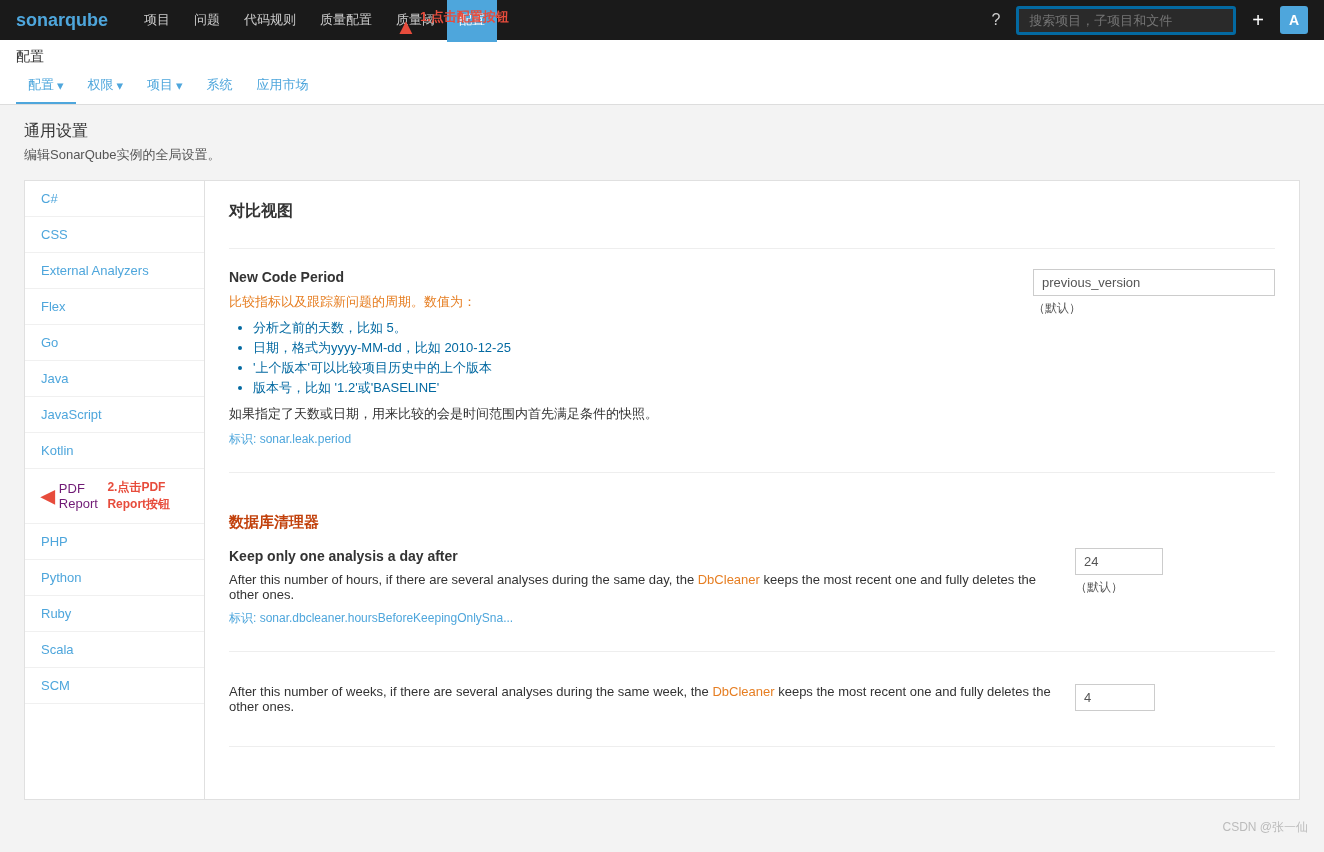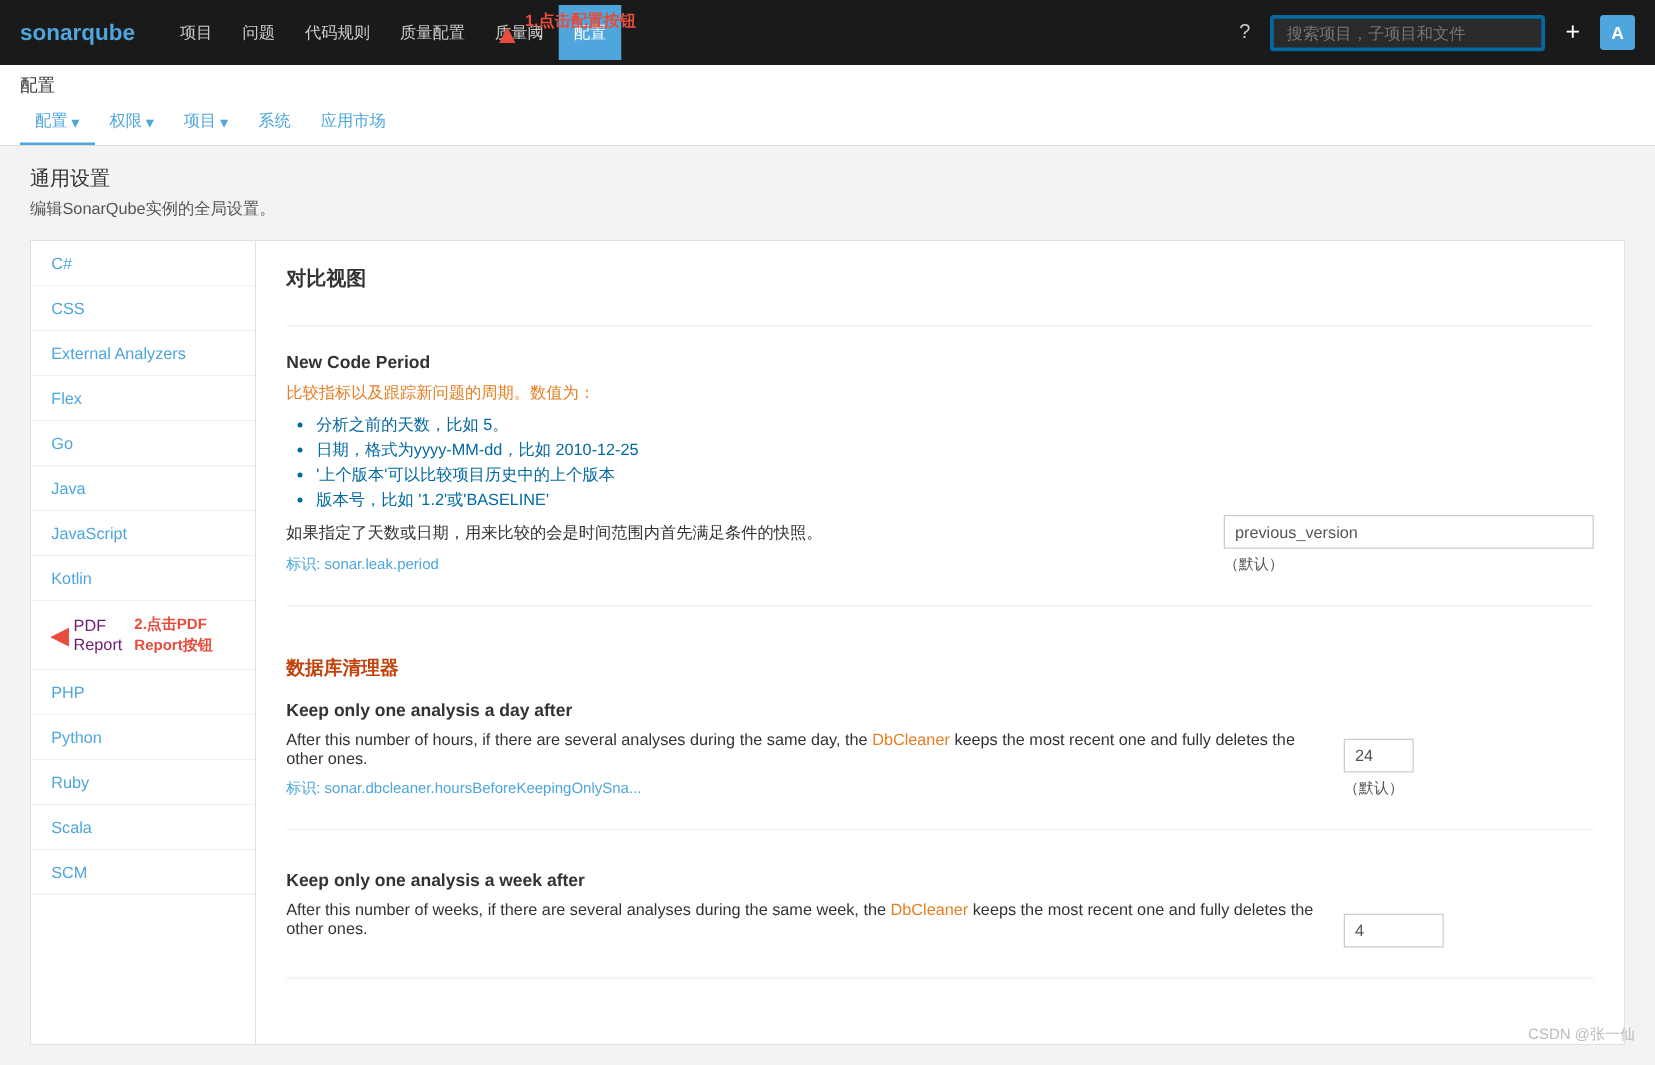--- a/index.html
+++ b/index.html
@@ -5,21 +5,21 @@
     * { margin: 0; padding: 0; box-sizing: border-box; }
     body { font-family: Arial, sans-serif; font-size: 13px; color: #333; background: #f3f3f3; }
 
     
     .top-nav {
       background: #1a1a1a;
       color: #ccc;
       display: flex;
       align-items: center;
       padding: 0 16px;
-      height: 52px;
+      height: 40px;
       position: relative;
     }
     .top-nav .logo {
       display: flex;
       align-items: center;
       margin-right: 24px;
     }
     .logo-text {
       font-size: 18px;
       font-weight: bold;
@@ -197,21 +197,21 @@
       font-size: 13px;
       margin-bottom: 8px;
     }
     .setting-tag {
       color: #4ea6dc;
       font-size: 12px;
       margin-top: 4px;
     }
     .setting-row {
       display: flex;
-      align-items: flex-end;
+      align-items: flex-start;
       gap: 16px;
     }
     .setting-left {
       flex: 1;
     }
     .setting-right {
       display: flex;
       flex-direction: column;
       gap: 4px;
       min-width: 200px;
@@ -356,48 +356,47 @@
               <li>日期，格式为yyyy-MM-dd，比如 2010-12-25</li>
               <li>
                 <span>'上个版本'可以比较项目历史中的上个版本</span>
               </li>
               <li>版本号，比如 '1.2'或'BASELINE'</li>
             </ul>
             <div class="setting-note">如果指定了天数或日期，用来比较的会是时间范围内首先满足条件的快照。</div>
             <div class="setting-tag">标识: sonar.leak.period</div>
           </div>
           <div class="setting-right">
-            <input class="setting-input" type="text" style="width: 296px;" value="previous_version">
+            <input class="setting-input" type="text" style="width: 242px;" value="previous_version">
             <div class="setting-default">（默认）</div>
           </div>
         </div>
       </div>
 
       <div class="db-section-title">数据库清理器</div>
 
       <div class="setting-block">
         <div class="setting-row">
           <div class="setting-left">
             <div class="setting-label">Keep only one analysis a day after</div>
             <div class="setting-note">
               <span>After this number of hours, if there are several analyses during the same day, the </span><span style="color:#e67e22;">DbCleaner</span><span> keeps the most recent one and fully deletes the other ones.</span>
             </div>
             <div class="setting-tag">标识: sonar.dbcleaner.hoursBeforeKeepingOnlySna...</div>
           </div>
           <div class="setting-right">
-            <input class="setting-input" type="text" style="width: 56px;" value="24">
+            <input class="setting-input" type="text" style="width: 88px;" value="24">
             <div class="setting-default">（默认）</div>
           </div>
         </div>
       </div>
 
       <div class="setting-block">
         <div class="setting-row">
           <div class="setting-left">
-            <div class="setting-label">Keep only one analysis a week after</div>
             <div class="setting-note">
               <span>After this number of weeks, if there are several analyses during the same week, the </span><span style="color:#e67e22;">DbCleaner</span><span> keeps the most recent one and fully deletes the other ones.</span>
             </div>
           </div>
           <div class="setting-right">
             <input class="setting-input" type="text" style="width: 80px;" value="4">
           </div>
         </div>
       </div>
 

